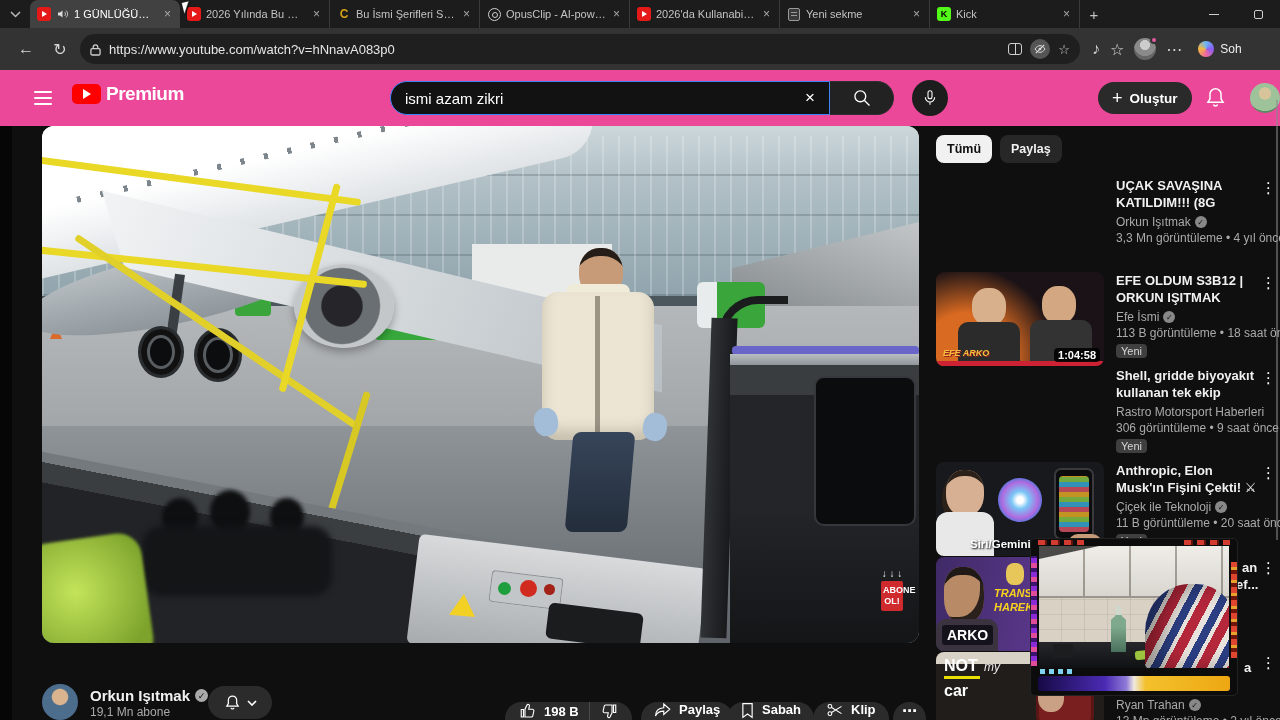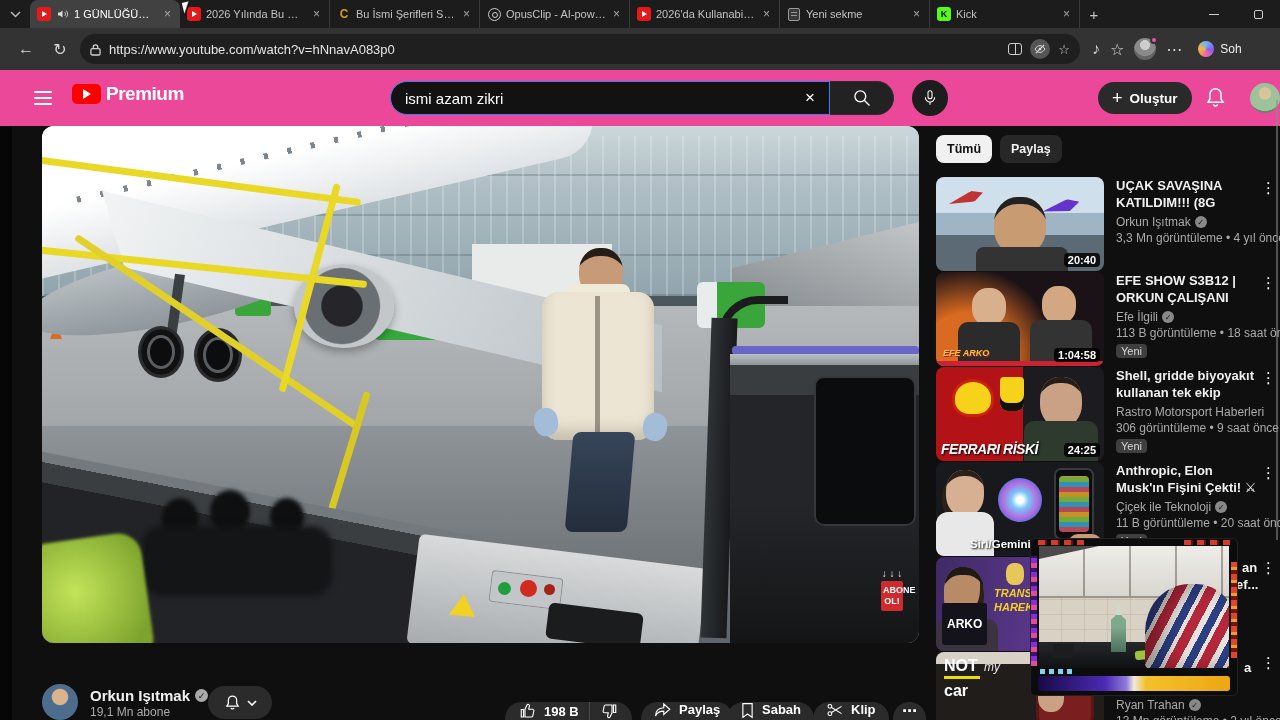--- a/index.html
+++ b/index.html
@@ -104,21 +104,21 @@
   .t2{background:radial-gradient(circle at 18% 92%,#d96a21 0 28%,transparent 56%),#1a1216}
   .t2 .redstrip{position:absolute;left:0;bottom:0;width:100%;height:5px;background:#cc2233}
   .t2 .efetxt{position:absolute;left:7px;bottom:8px;color:#f3c13d;font-size:9px;font-weight:bold;font-style:italic;text-shadow:1px 1px 0 #922}
   .t3{background:linear-gradient(90deg,#b31217 0 52%,#1c1c20 52%)}
   .t3 .bigtxt{position:absolute;left:5px;bottom:4px;color:#fff;font-size:14px;font-weight:900;font-style:italic;letter-spacing:-0.5px;text-shadow:1px 1px 2px #000}
   .t4{background:#17191d}
   .t4 .siritxt{position:absolute;left:34px;bottom:6px;color:#fff;font-size:11.5px;font-weight:bold;text-shadow:1px 1px 2px #000}
   .t5{background:linear-gradient(100deg,#3f2a66,#6a3fa0)}
   .t5 .tr1{position:absolute;left:58px;top:30px;color:#f7d21c;font-size:11px;font-weight:900;font-style:italic}
   .t5 .tr2{position:absolute;left:58px;top:44px;color:#f7d21c;font-size:11px;font-weight:900;font-style:italic}
-  .t5 .arko{position:absolute;left:6px;bottom:6px;background:#14121a;color:#fff;font-size:12px;font-weight:bold;padding:14px 5px;border-radius:3px}
+  .t5 .arko{position:absolute;left:6px;bottom:6px;background:#14121a;color:#fff;font-size:14px;font-weight:bold;padding:2px 5px;border-radius:3px}
   .t6{background:#201d1a}
   .t6 .w1{position:absolute;left:8px;top:5px;color:#fff;font-size:16px;font-weight:900}
   .t6 .w1u{position:absolute;left:8px;top:24px;width:36px;height:3px;background:#e8e000}
   .t6 .w2{position:absolute;left:48px;top:8px;color:#eee;font-size:12px;font-style:italic}
   .t6 .w3{position:absolute;left:8px;top:30px;color:#fff;font-size:16px;font-weight:900}
 
   
   .ovl{position:absolute;left:1030px;top:538px;width:208px;height:158px;z-index:30}
   .ovl-frame{position:absolute;inset:0;background:#0c0c0d;border-radius:5px;border:1px solid #222}
   .ovl .abs{position:absolute}
@@ -385,27 +385,20 @@
   </div>
   <div class="actionrow morebtn">⋯</div>
 
   <div class="chips">
     <span class="chip sel">Tümü</span>
     <span class="chip">Paylaş</span>
 
   </div>
 
   <div class="sv" style="top:177px">
-    <div class="thumb t1">
-      <i class="abs" style="position:absolute;left:12px;top:16px;width:36px;height:11px;background:#c23333;clip-path:polygon(0 50%,70% 0,100% 45%,70% 100%);transform:rotate(-18deg);"></i>
-      <i class="abs" style="position:absolute;right:24px;top:24px;width:38px;height:12px;background:#6633cc;clip-path:polygon(0 50%,70% 0,100% 45%,70% 100%);transform:rotate(-14deg);"></i>
-      <i class="abs" style="position:absolute;left:58px;top:20px;width:52px;height:58px;background:#c89b72;border-radius:45%;box-shadow:inset 0 10px 0 -3px #222;"></i>
-      <i class="abs" style="position:absolute;left:40px;bottom:0;width:92px;height:24px;background:#333;border-radius:8px 8px 0 0;"></i>
-      <span class="dur">20:40</span>
-    </div>
     <div class="svinfo">
       <div class="svtitle">UÇAK SAVAŞINA KATILDIM!!! (8G YEDİM)</div>
       <div class="svchan">
           <span>Orkun Işıtmak</span>
           <span class="vcheck">✓</span>
         </div>
       <div class="svmeta">3,3 Mn görüntüleme • 4 yıl önce</div>
     </div>
     <span class="kebab">⋮</span>
   </div>
@@ -414,40 +407,32 @@
     <div class="thumb t2">
       <i class="abs" style="position:absolute;left:36px;top:16px;width:34px;height:38px;background:#d9b08c;border-radius:45%;"></i>
       <i class="abs" style="position:absolute;left:106px;top:14px;width:34px;height:38px;background:#d3a782;border-radius:45%;"></i>
       <i class="abs" style="position:absolute;left:22px;top:50px;width:62px;height:44px;background:#2b2b2b;border-radius:10px 10px 0 0;"></i>
       <i class="abs" style="position:absolute;left:94px;top:48px;width:62px;height:46px;background:#333;border-radius:10px 10px 0 0;"></i>
       <span class="efetxt">EFE ARKO</span>
       <i class="redstrip"></i>
       <span class="dur">1:04:58</span>
     </div>
     <div class="svinfo">
-      <div class="svtitle">EFE SHOW S3B12 | ORKUN ÇALIŞANI</div>
+      <div class="svtitle">EFE OLDUM S3B12 | ORKUN IŞITMAK</div>
       <div class="svchan">
-          <span>Efe İlgili</span>
+          <span>Efe İsmi</span>
           <span class="vcheck">✓</span>
         </div>
       <div class="svmeta">113 B görüntüleme • 18 saat önce</div>
       <span class="yeni">Yeni</span>
     </div>
     <span class="kebab">⋮</span>
   </div>
 
   <div class="sv" style="top:367px">
-    <div class="thumb t3">
-      <i class="abs" style="position:absolute;left:16px;top:12px;width:42px;height:38px;background:#f6d21a;border:3px solid #cc2200;border-radius:50% 50% 42% 42%;"></i>
-      <i class="abs" style="position:absolute;left:64px;top:10px;width:24px;height:34px;background:#f6d21a;border-radius:4px 4px 8px 8px;box-shadow:inset 0 -8px 0 #111;"></i>
-      <i class="abs" style="position:absolute;right:22px;top:10px;width:42px;height:50px;background:#caa184;border-radius:45%;box-shadow:inset 0 10px 0 -4px #241d18;"></i>
-      <i class="abs" style="position:absolute;right:6px;top:54px;width:74px;height:40px;background:#2e3a2e;border-radius:10px 10px 0 0;"></i>
-      <span class="bigtxt">FERRARI RİSKİ</span>
-      <span class="dur">24:25</span>
-    </div>
     <div class="svinfo">
       <div class="svtitle">Shell, gridde biyoyakıt kullanan tek ekip olacak</div>
       <div class="svchan">
           <span>Rastro Motorsport Haberleri</span>
         </div>
       <div class="svmeta">306 görüntüleme • 9 saat önce</div>
       <span class="yeni">Yeni</span>
     </div>
     <span class="kebab">⋮</span>
   </div>

